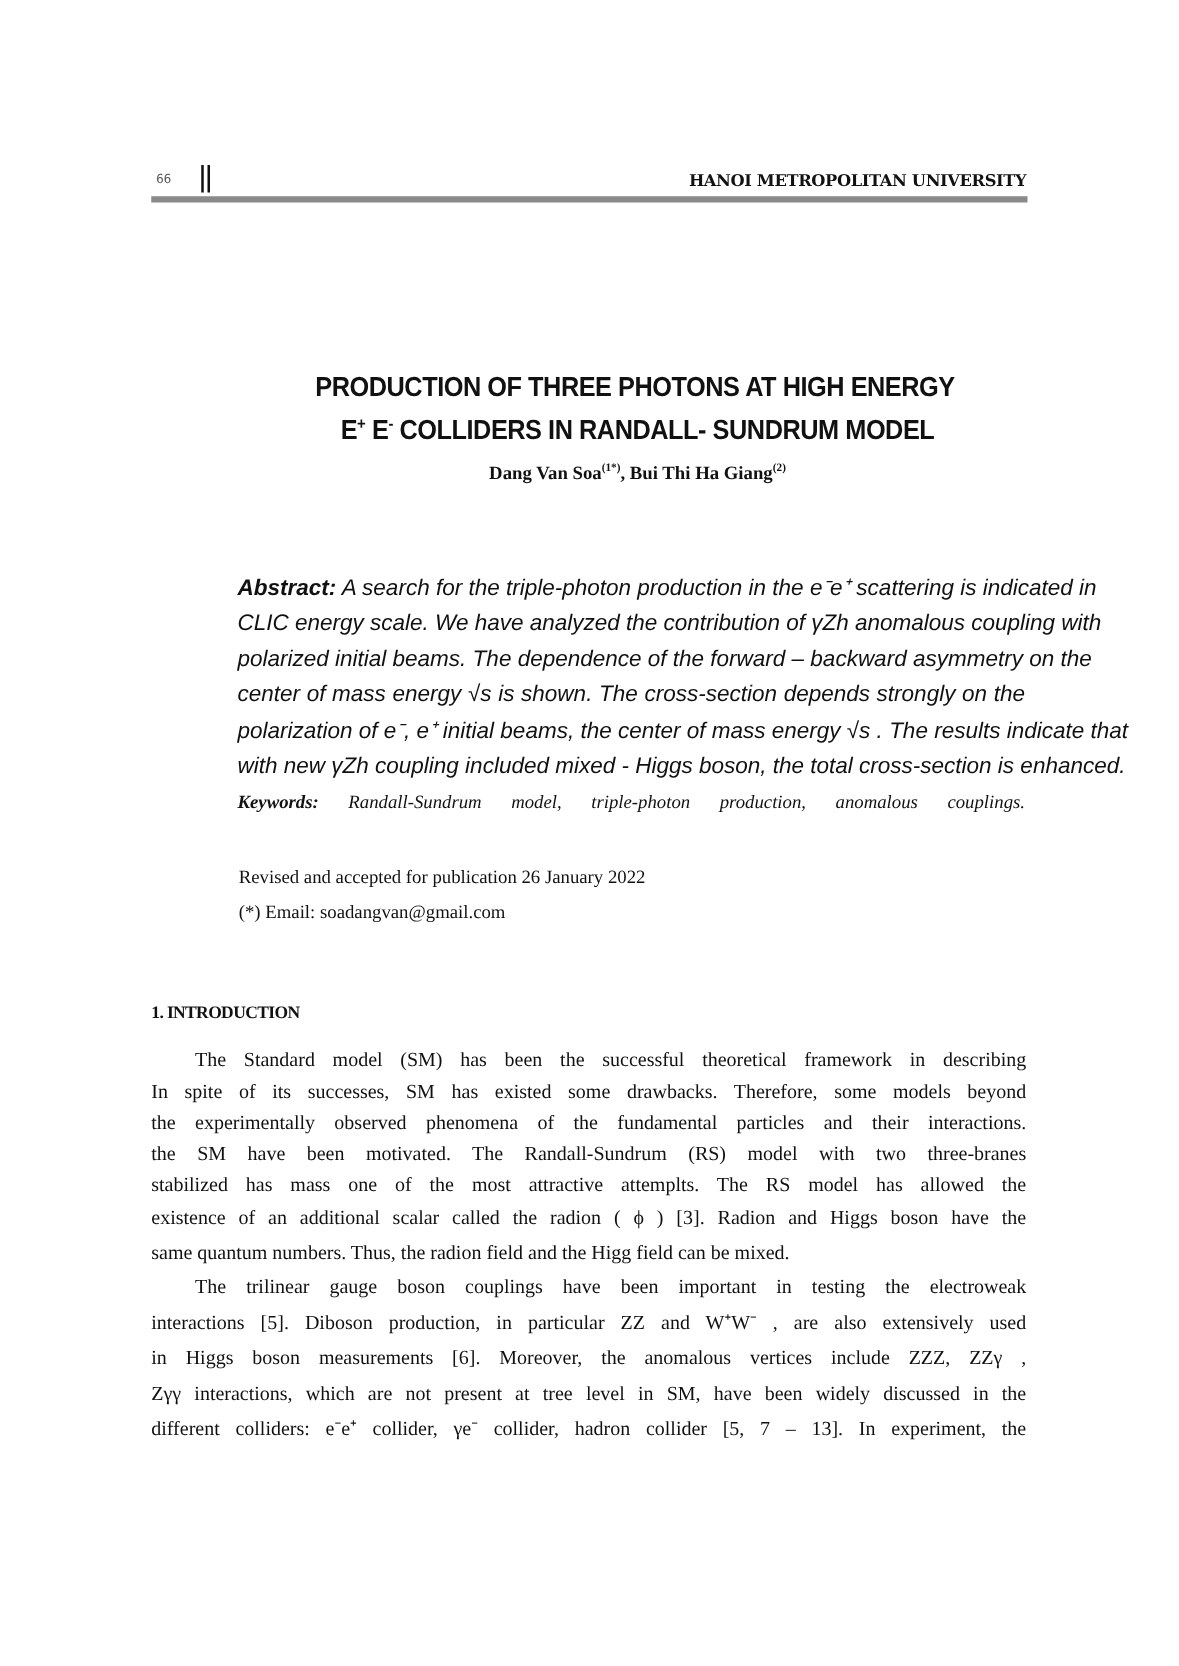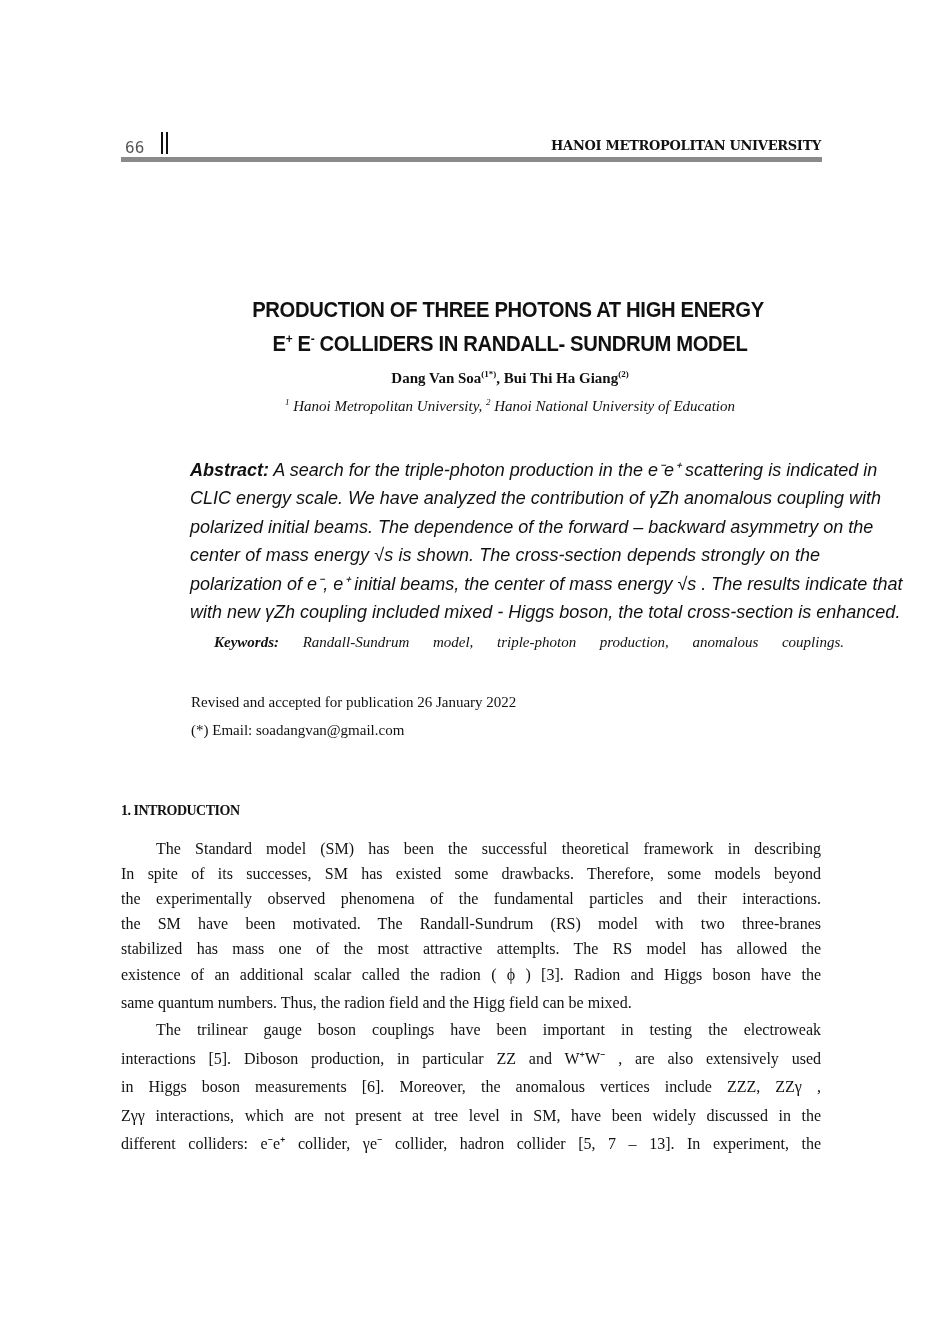--- a/index.html
+++ b/index.html
@@ -1,20 +1,20 @@
 <!DOCTYPE html>
 <html><head>
   <meta charset="utf-8">
   <style>
     html, body { margin: 0; padding: 0; background: #ffffff; }
     body { width: 943px; height: 1333px; position: relative; overflow: hidden; color: #111; }
     .page { position: absolute; left: 0; top: 0; width: 943px; height: 1333px; }
 
     .running-head { position: absolute; left: 121px; top: 134px; width: 700px; height: 26px; }
-    .page-num { position: absolute; left: 4px; top: 4px; font-family: "DejaVu Sans Mono", monospace; font-size: 16px; color: #555; }
+    .page-num { position: absolute; left: 4px; top: 4px; font-family: "DejaVu Sans Mono", monospace; font-size: 10px; color: #555; }
     .double-bar { position: absolute; left: 40px; top: -2px; width: 8px; height: 22px; }
     .double-bar span { position: absolute; top: 0; width: 2px; height: 22px; background: #111; }
     .double-bar span:first-child { left: 0; }
     .double-bar span:last-child { left: 5px; }
     .journal-name { position: absolute; right: 0; top: 4px; font-family: "DejaVu Serif", serif; font-weight: bold; font-size: 13px; letter-spacing: -0.3px; color: #111; }
     .head-rule { position: absolute; left: 121px; top: 157px; width: 701px; height: 5px; background: #8a8a8a; }
 
     .title { position: absolute; left: 120px; width: 780px; text-align: center; font-family: "Liberation Sans", sans-serif; font-weight: bold; font-size: 22px; letter-spacing: -0.4px; color: #111; transform: scaleX(0.92); transform-origin: center; }
     .title.l1 { top: 297px; left: 118px; }
     .title.l2 { top: 331px; left: 120px; }
@@ -22,21 +22,21 @@
 
     .authors { position: absolute; left: 120px; width: 780px; top: 369px; text-align: center; font-family: "Liberation Serif", serif; font-weight: bold; font-size: 15px; }
     .authors sup { font-size: 9px; }
     .affil { position: absolute; left: 120px; width: 780px; top: 397px; text-align: center; font-family: "Liberation Serif", serif; font-style: italic; font-size: 15px; }
     .affil sup { font-size: 9px; }
 
     .abstract { position: absolute; left: 190px; width: 630px; top: 456px; font-family: Liberation Sans, sans-serif; font-style: italic; font-size: 18px; line-height: 28.4px; text-align: justify; }
     .abstract .line { display: block; height: 28.4px; white-space: nowrap; text-align-last: justify; }
     .abstract b { font-style: italic; font-weight: bold; }
 
-    .keywords { position: absolute; left: 190px; width: 630px; top: 634px; font-family: "Liberation Serif", serif; font-style: italic; font-size: 15px; text-align-last: justify; white-space: nowrap; margin-left: 24px; }
+    .keywords { position: absolute; left: 190px; width: 630px; top: 634px; font-family: "Liberation Serif", serif; font-style: italic; font-size: 15px; text-align-last: justify; white-space: nowrap; }
     .keywords b { font-weight: bold; }
 
     .meta { position: absolute; left: 191px; top: 688px; font-family: "Liberation Serif", serif; font-size: 15px; line-height: 28px; }
     .meta div { height: 28px; }
 
     .section-head { position: absolute; left: 121px; top: 803px; font-family: "Liberation Serif", serif; font-weight: bold; font-size: 14px; letter-spacing: -0.5px; }
 
     .body-text { position: absolute; left: 121px; width: 700px; font-family: "Liberation Serif", serif; font-size: 16px; }
     .body-text .line { display: block; white-space: nowrap; text-align: justify; text-align-last: justify; }
     .body-text .line.last { text-align-last: left; }
@@ -60,21 +60,20 @@
       </span>
     <span class="journal-name">HANOI METROPOLITAN UNIVERSITY</span>
   </div>
   <div class="head-rule"></div>
 
   <div class="title l1">PRODUCTION OF THREE PHOTONS AT HIGH ENERGY</div>
   <div class="title l2"><span>E</span><sup>+</sup><span> E</span><sup>-</sup><span> COLLIDERS  IN RANDALL- SUNDRUM MODEL</span></div>
 
   <div class="authors"><span>Dang Van Soa</span><sup>(1*)</sup><span>, </span><span>Bui Thi Ha Giang</span><sup>(2)</sup></div>
 
-  <div class="affil"><sup>1</sup><span> Hanoi Metropolitan University, </span><sup>2</sup><span> Hanoi National University of Education</span></div>
 
   <div class="abstract">
     <span class="line"><b>Abstract:</b><span> A search for the triple-photon production in the e⁻e⁺ scattering is indicated in</span></span>
     <span class="line">CLIC energy scale. We have analyzed the contribution of γZh anomalous coupling with</span>
     <span class="line">polarized initial beams. The dependence of the forward – backward asymmetry on the</span>
     <span class="line">center of mass energy √s is shown. The cross-section depends strongly on the</span>
     <span class="line">polarization of e⁻, e⁺ initial beams, the center of mass energy √s . The results indicate that</span>
     <span class="line">with new γZh coupling included mixed - Higgs boson, the total cross-section is enhanced.</span>
   </div>
 

